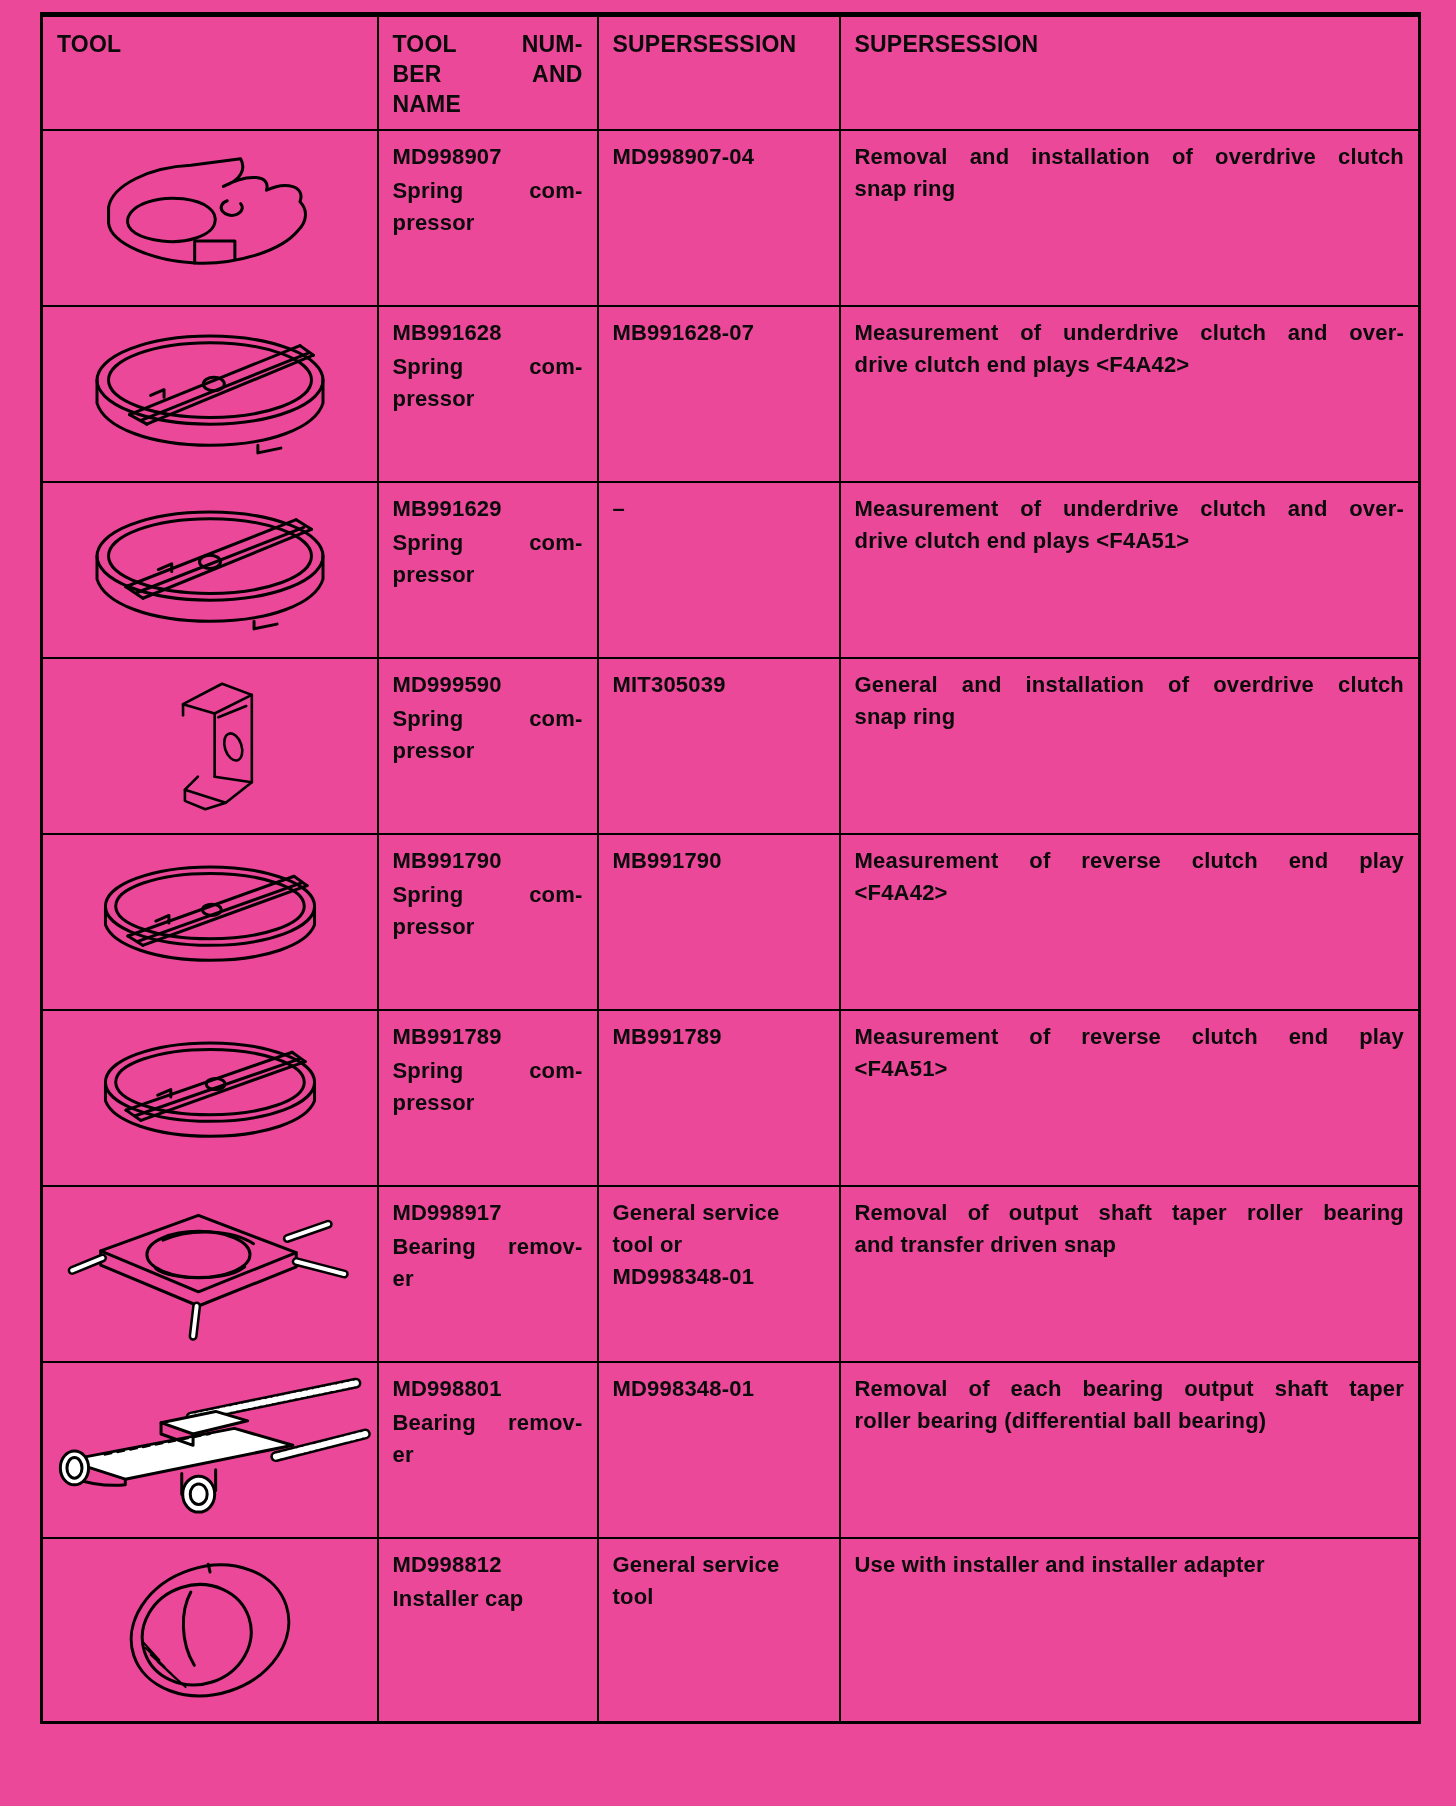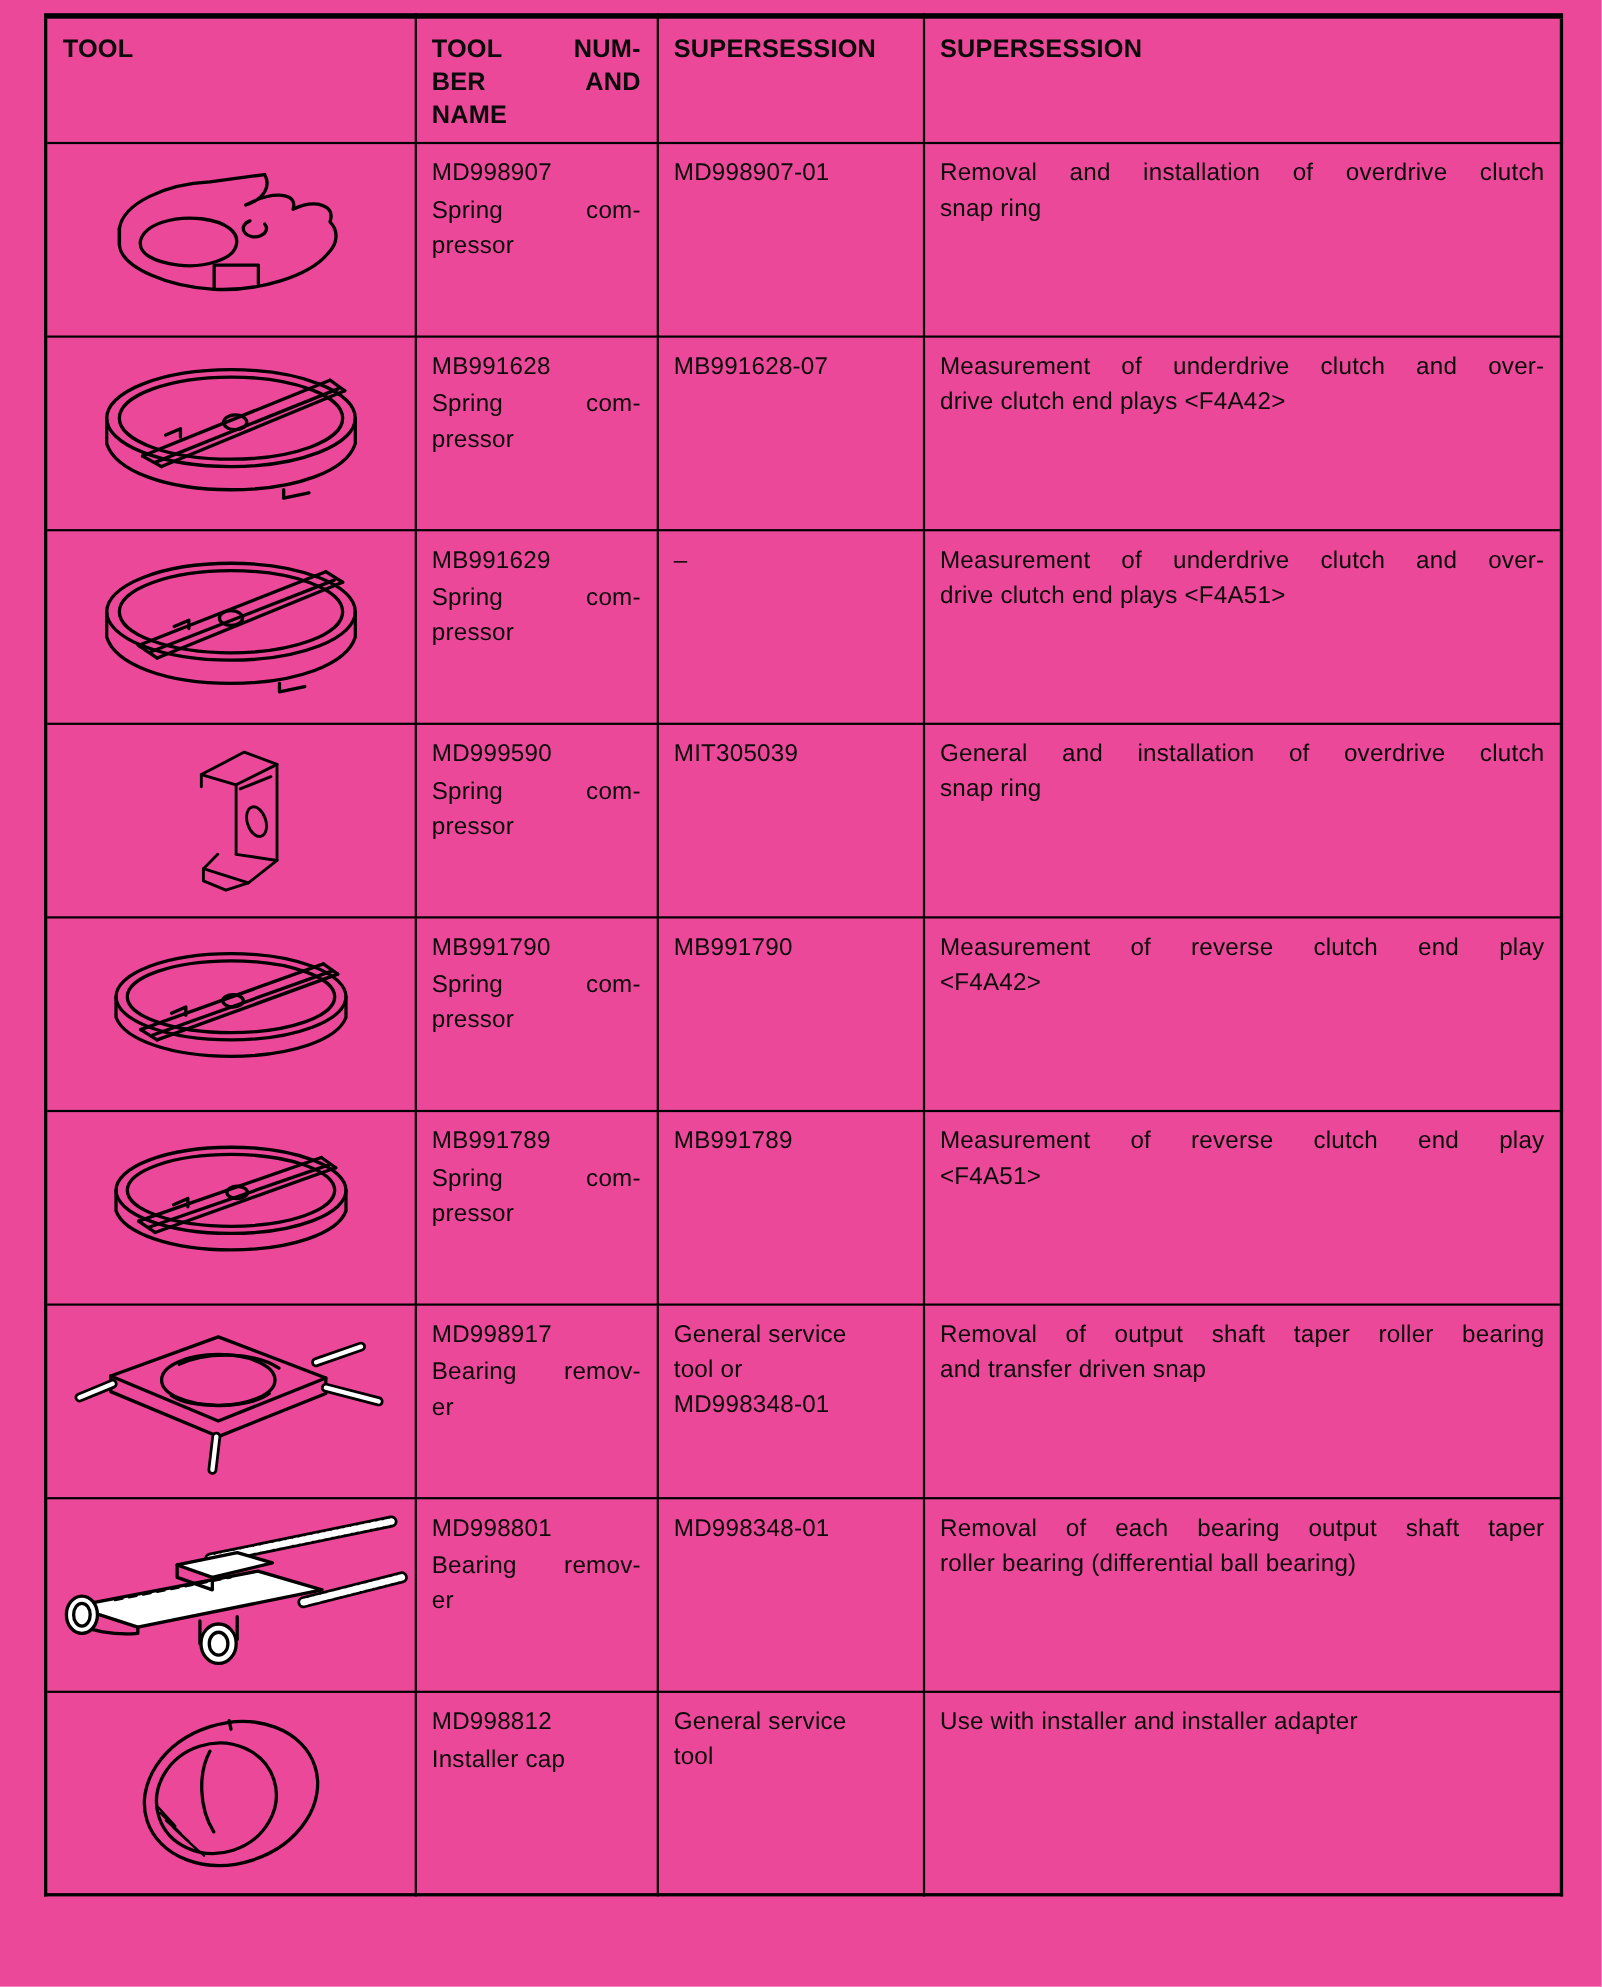--- a/index.html
+++ b/index.html
@@ -22,20 +22,21 @@
   col.c2{width:220px;}
   col.c3{width:242px;}
   col.c4{width:580px;}
   th,td{
     border:2px solid #000;
     vertical-align:top;
     padding:10px 14px;
     font-size:22px;
     line-height:32px;
     letter-spacing:.2px;
+    font-weight:bold;
   }
   tr.hdr th{height:74px;}
   tr.datarow td{height:154px;}
   th{
     text-align:left;
     font-weight:bold;
     font-size:23px;
     line-height:30px;
     padding-top:12px;
   }
@@ -88,21 +89,21 @@
     </td>
     <td>
       <div class="toolnum">MD998907</div>
       <div class="lines just">
               <div>Spring com-</div>
               <div>pressor</div>
             </div>
     </td>
     <td>
       <div class="lines">
-              <div>MD998907-01</div>
+              <div>MD998907-04</div>
             </div>
     </td>
     <td>
       <div class="lines just">
               <div>Removal and installation of overdrive clutch</div>
               <div>snap ring</div>
             </div>
     </td>
   </tr>
 

